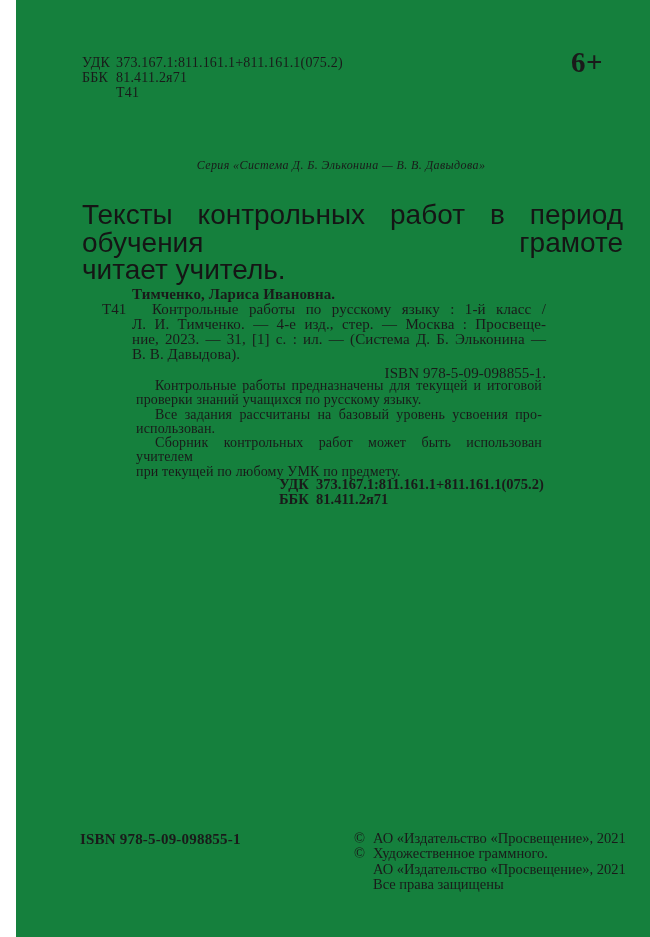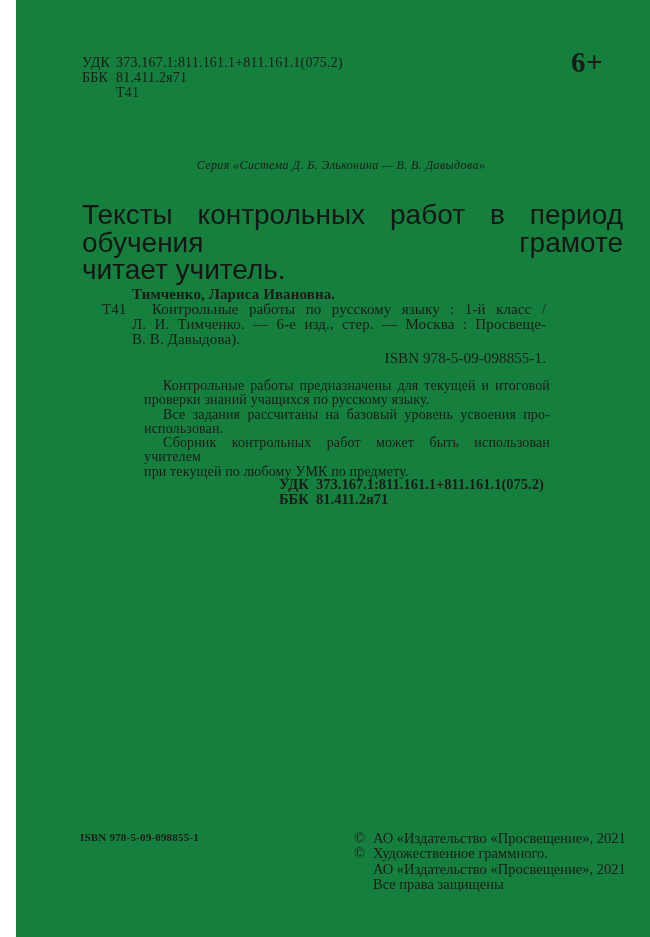--- a/index.html
+++ b/index.html
@@ -78,21 +78,21 @@
   }
   .card .indent { text-indent: 20px; }
   .card .isbn-line {
     margin-top: 4px;
     padding-left: 16px;
     text-align: right;
   }
   
   .annotation {
     position: absolute;
-    left: 128px;
+    left: 120px;
     top: 379px;
     width: 406px;
     font-size: 14px;
     line-height: 14.3px;
     letter-spacing: 0.15px;
   }
   .annotation .first { text-indent: 19px; }
   
   .classif {
     position: absolute;
@@ -102,21 +102,21 @@
     font-size: 14.5px;
     line-height: 14.6px;
   }
   .classif .imprint-row .lbl { width: 37px; flex: 0 0 37px; }
   
   .footer-isbn {
     position: absolute;
     left: 64px;
     top: 831px;
     font-weight: 700;
-    font-size: 11px;
+    font-size: 15px;
     letter-spacing: 0.2px;
   }
   .copyright {
     position: absolute;
     left: 338px;
     top: 831px;
     font-size: 14.5px;
     line-height: 15.3px;
   }
   .copyright .row { display: flex; }
@@ -148,21 +148,22 @@
 
   <div class="statement">
     <div class="jl">Тексты контрольных работ в период обучения грамоте</div>
     <div>читает учитель.</div>
   </div>
 
   <div class="card">
     <span class="sign">Т41</span>
     <div class="author">Тимченко, Лариса Ивановна.</div>
     <div class="indent jl">Контрольные работы по русскому языку : 1-й класс /</div>
-    <div class="jl">Л. И. Тимченко. — 6-е изд., стер. — Москва : Просвеще-</div>
+    <div class="jl">Л. И. Тимченко. — 4-е изд., стер. — Москва : Просвеще-</div>
+    <div class="jl">ние, 2023. — 31, [1] с. : ил. — (Система Д. Б. Эльконина —</div>
     <div>В. В. Давыдова).</div>
     <div class="isbn-line">ISBN 978-5-09-098855-1.</div>
   </div>
 
   <div class="annotation">
     <div class="first jl">Контрольные работы предназначены для текущей и итоговой</div>
     <div>проверки знаний учащихся по русскому языку.</div>
     <div class="first jl">Все задания рассчитаны на базовый уровень усвоения про-</div>
     <div>использован.</div>
     <div class="first jl">Сборник контрольных работ может быть использован учителем</div>

